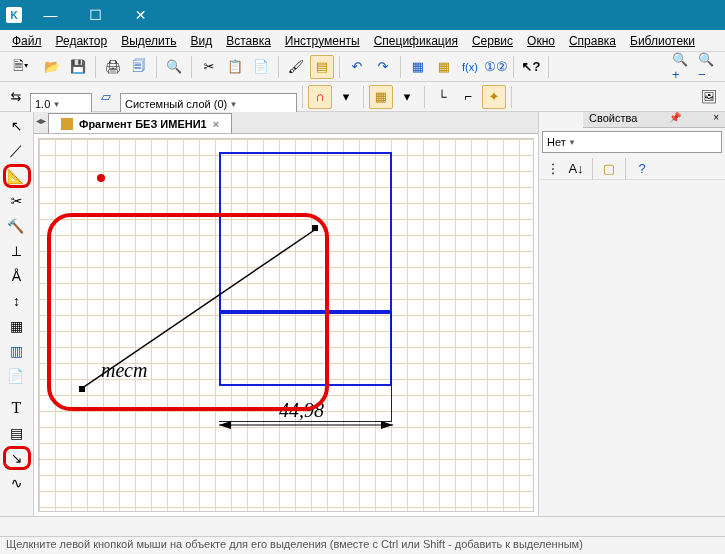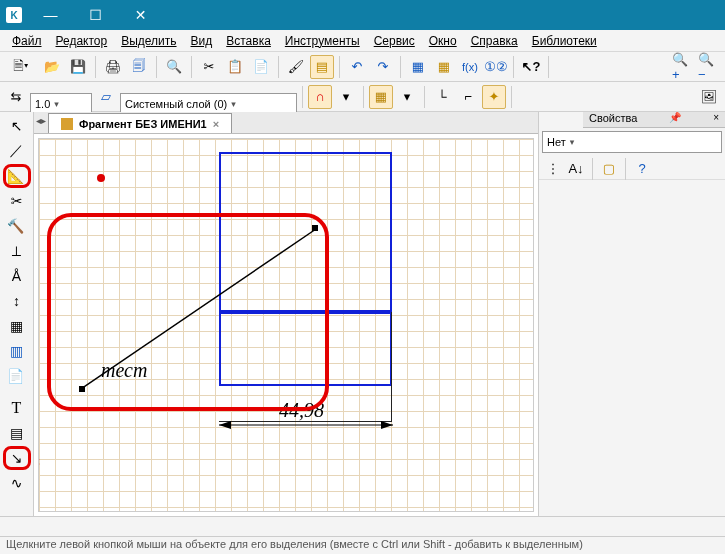--- a/index.html
+++ b/index.html
@@ -91,20 +91,21 @@
   <div class="winbtn close">✕</div>
 </div>
 
 <div class="menubar">
   <div class="menuitem"><u>Файл</u></div>
   <div class="menuitem"><u>Редактор</u></div>
   <div class="menuitem"><u>Выделить</u></div>
   <div class="menuitem"><u>Вид</u></div>
   <div class="menuitem"><u>Вставка</u></div>
   <div class="menuitem"><u>Инструменты</u></div>
+  <div class="menuitem"><u>Спецификация</u></div>
   <div class="menuitem"><u>Сервис</u></div>
   <div class="menuitem"><u>Окно</u></div>
   <div class="menuitem"><u>Справка</u></div>
   <div class="menuitem"><u>Библиотеки</u></div>
 </div>
 
 <div class="toolbar">
   <div class="tbtn wide">🗎▾</div>
   <div class="tbtn">
       <span class="ic-gold">📂</span>

